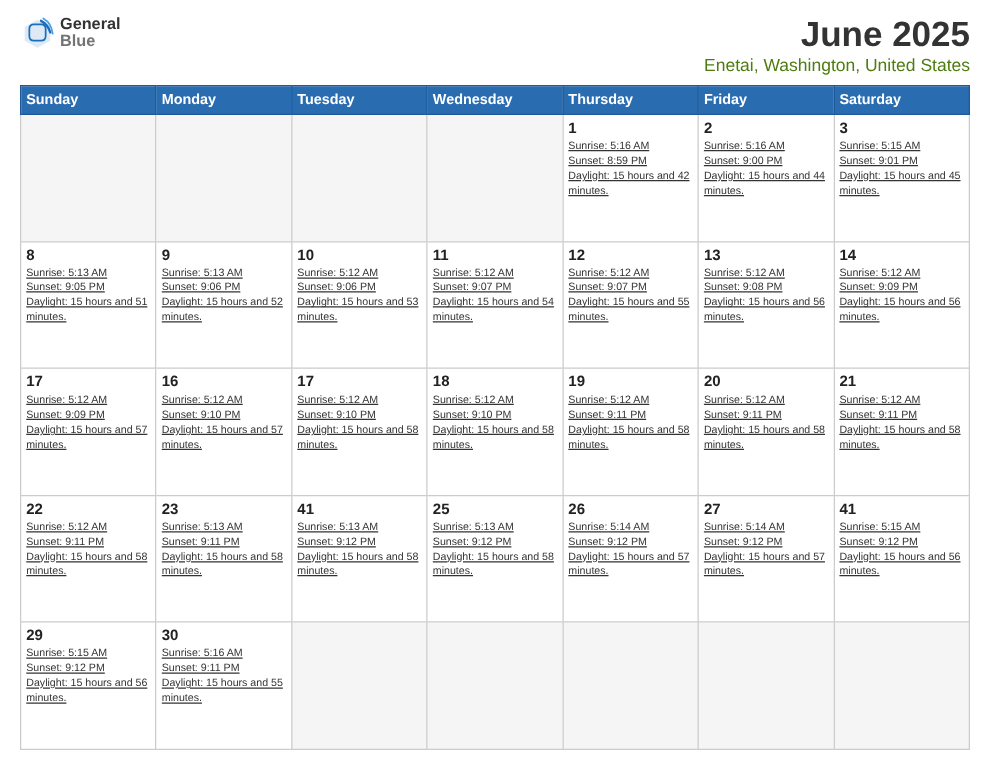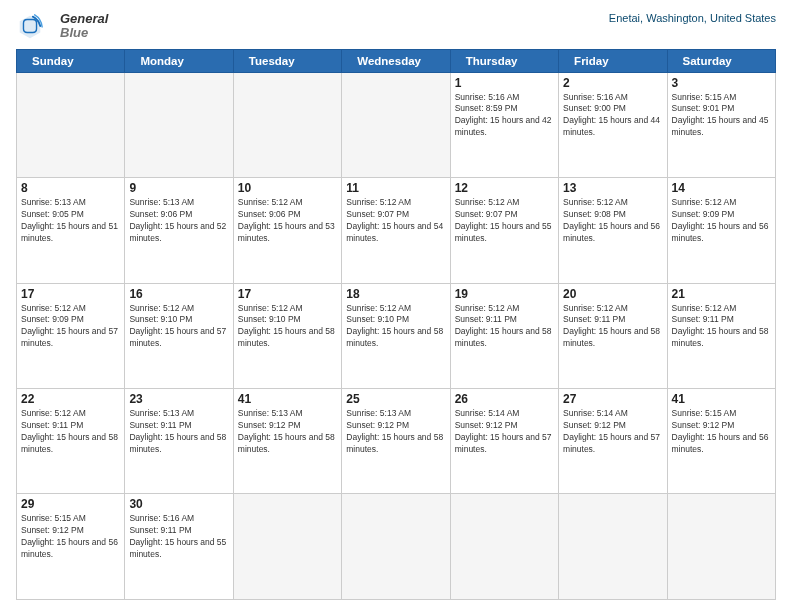--- a/index.html
+++ b/index.html
@@ -19,22 +19,21 @@
     }
     .header {
       display: flex;
       justify-content: space-between;
       align-items: flex-start;
       margin-bottom: 8px;
     }
     .logo {
       display: flex;
       align-items: center;
-      gap: 16px;
-      font-style: italic;
+      gap: 4px;
     }
     .logo-text {
       display: flex;
       flex-direction: column;
       font-size: 13px;
       font-weight: bold;
       line-height: 1.1;
     }
     .logo-general { color: #333; }
     .logo-blue { color: #737373; }
@@ -44,36 +43,36 @@
     }
     .title-block {
       text-align: right;
     }
     .title-month {
       font-size: 28px;
       font-weight: bold;
       color: #333;
     }
     .title-location {
-      font-size: 11px;
-      color: #0c4a6e;
+      font-size: 14px;
+      color: #4d7c0f;
     }
     .calendar {
       flex: 1;
       border: 1px solid #ccc;
       border-collapse: collapse;
       width: 100%;
       table-layout: fixed;
     }
     .calendar th {
       background: #2a6cb0;
       color: #fff;
       font-size: 11.5px;
       font-weight: bold;
-      padding: 5px 15px;
+      padding: 5px 4px;
       text-align: left;
       border: 1px solid #1e5a9a;
     }
     .calendar td {
       vertical-align: top;
       border: 1px solid #ccc;
       padding: 3px 4px;
       font-size: 9px;
       color: #333;
       background: #fff;
@@ -86,40 +85,42 @@
       font-size: 12px;
       font-weight: bold;
       color: #222;
       display: block;
       margin-bottom: 2px;
     }
     .day-info {
       font-size: 8.5px;
       line-height: 1.4;
       color: #333;
+      text-decoration: underline;
     }
   </style>
 </head>
 <body>
 
 <div class="page">
   <div class="header">
     <div class="logo">
       <svg class="logo-icon" viewBox="0 0 30 30">
         <polygon points="15,4 26,10 26,22 15,28 4,22 4,10" fill="#1a6fbd" opacity="0.15"></polygon>
         <path d="M8,12 Q8,8 12,8 L18,8 Q22,8 22,12 L22,18 Q22,22 18,22 L12,22 Q8,22 8,18 Z" fill="none" stroke="#1a6fbd" stroke-width="1.5"></path>
         <path d="M18,5 Q24,8 26,15" fill="none" stroke="#1a6fbd" stroke-width="2" stroke-linecap="round"></path>
         <path d="M20,3 Q27,7 28,16" fill="none" stroke="#4a9ee0" stroke-width="1.5" stroke-linecap="round"></path>
       </svg>
       <div class="logo-text">
         <span class="logo-general">General</span>
         <span class="logo-blue">Blue</span>
       </div>
     </div>
     <div class="title-block">
+      <div class="title-month">June 2025</div>
       <div class="title-location">Enetai, Washington, United States</div>
     </div>
   </div>
 
   <table class="calendar">
     <thead>
       <tr>
         <th>Sunday</th>
         <th>Monday</th>
         <th>Tuesday</th>

